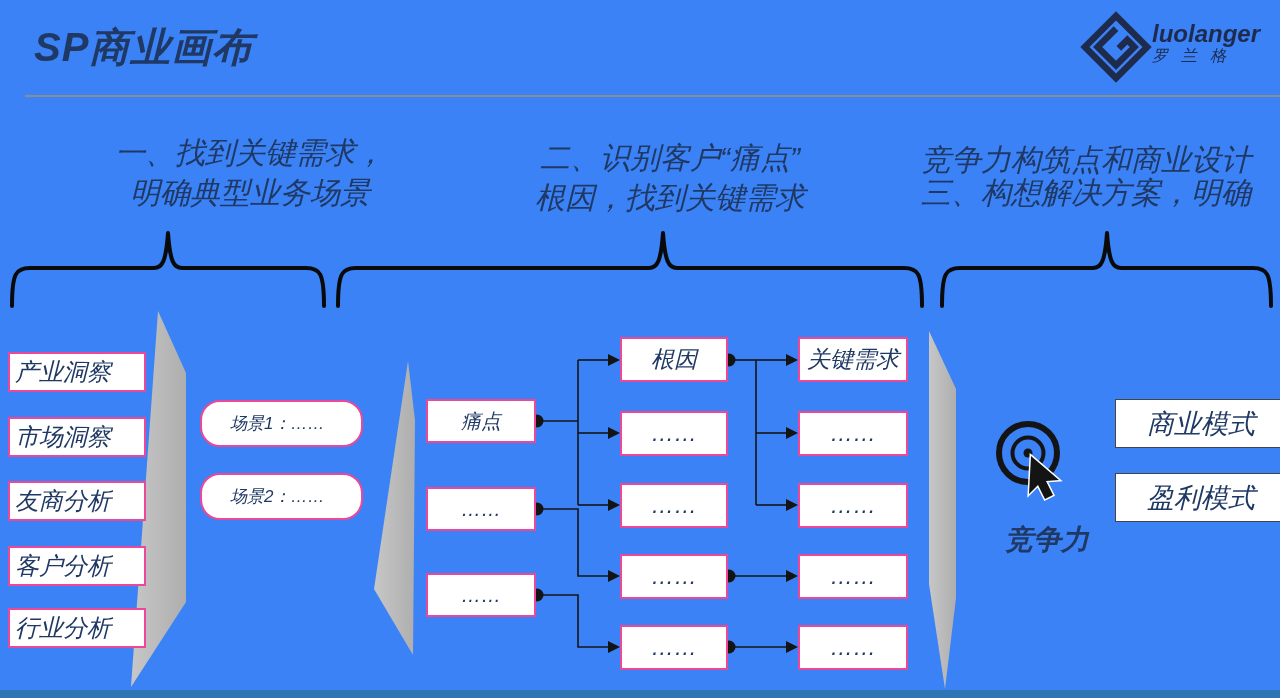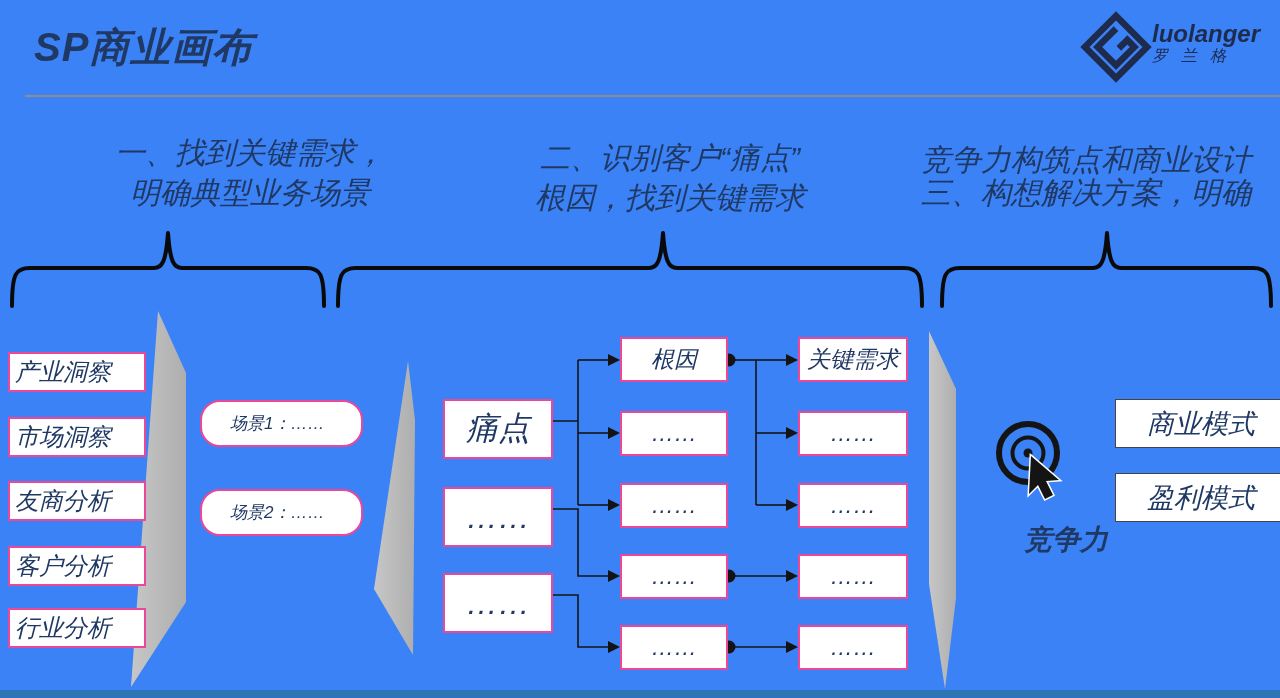--- a/index.html
+++ b/index.html
@@ -11,25 +11,25 @@
   #bottom-bar{left:0;right:0;top:690px;height:8px;background:#2e75b6;}
   .hdr{color:#1f3864;font-weight:500;text-align:center;font-size:30px;z-index:3;}
   #hdr1{left:58px;top:133px;width:384px;line-height:40px;}
   #hdr2{left:468px;top:138px;width:404px;line-height:40px;}
   #hdr3{left:892px;top:143px;width:388px;line-height:33px;}
   .box{position:absolute;box-sizing:border-box;background:#ffffff;border:2px solid #ec4899;
        color:#1f3864;display:flex;align-items:center;z-index:2;}
   .c{justify-content:center;}
   .inp{left:8px;width:138px;height:40px;font-size:24px;padding-left:5px;}
   .scn{left:200px;width:163px;height:47px;font-size:17px;padding-left:28px;border-radius:20px;}
-  .pain{left:443px;width:110px;height:60px;font-size:32px;}
+  .pain{left:426px;width:110px;height:44px;font-size:20px;}
   .rc{left:620px;width:108px;height:45px;font-size:23px;text-align:center;}
   .kn{left:798px;width:110px;height:45px;font-size:23px;}
   .bm{left:1115px;width:172px;height:49px;font-size:27px;font-weight:500;border-width:1.5px;border-color:#444;}
-  #comp-label{left:1024px;top:522px;width:130px;text-align:left;color:#1f3864;
+  #comp-label{left:982px;top:522px;width:130px;text-align:center;color:#1f3864;
               font-size:28px;font-weight:600;line-height:36px;z-index:3;}
   #overlay{left:0;top:0;z-index:1;}
   #logo{left:1078px;top:8px;width:200px;height:84px;z-index:3;}
   #logo-name{left:1152px;top:20px;font-size:24px;font-weight:bold;color:#1e2b4d;letter-spacing:0px;z-index:4;}
   #logo-name-cn{left:1152px;top:46px;font-size:16px;color:#1e2b4d;letter-spacing:13px;z-index:4;}
 </style>
 </head>
 <body>
 
 <div id="slide">
@@ -124,21 +124,21 @@
     </g>
   </svg>
 
   <div class="box inp" style="top:352px">产业洞察</div>
   <div class="box inp" style="top:417px">市场洞察</div>
   <div class="box inp" style="top:481px">友商分析</div>
   <div class="box inp" style="top:546px">客户分析</div>
   <div class="box inp" style="top:608px">行业分析</div>
 
   <div class="box scn" style="top:400px">场景1：……</div>
-  <div class="box scn" style="top:489px">场景2：……</div>
+  <div class="box scn" style="top:473px">场景2：……</div>
 
   <div class="box pain c" style="top:399px">痛点</div>
   <div class="box pain c" style="top:487px">……</div>
   <div class="box pain c" style="top:573px">……</div>
 
   <div class="box rc c" style="top:337px">根因</div>
   <div class="box rc c" style="top:411px">……</div>
   <div class="box rc c" style="top:483px">……</div>
   <div class="box rc c" style="top:554px">……</div>
   <div class="box rc c" style="top:625px">……</div>

